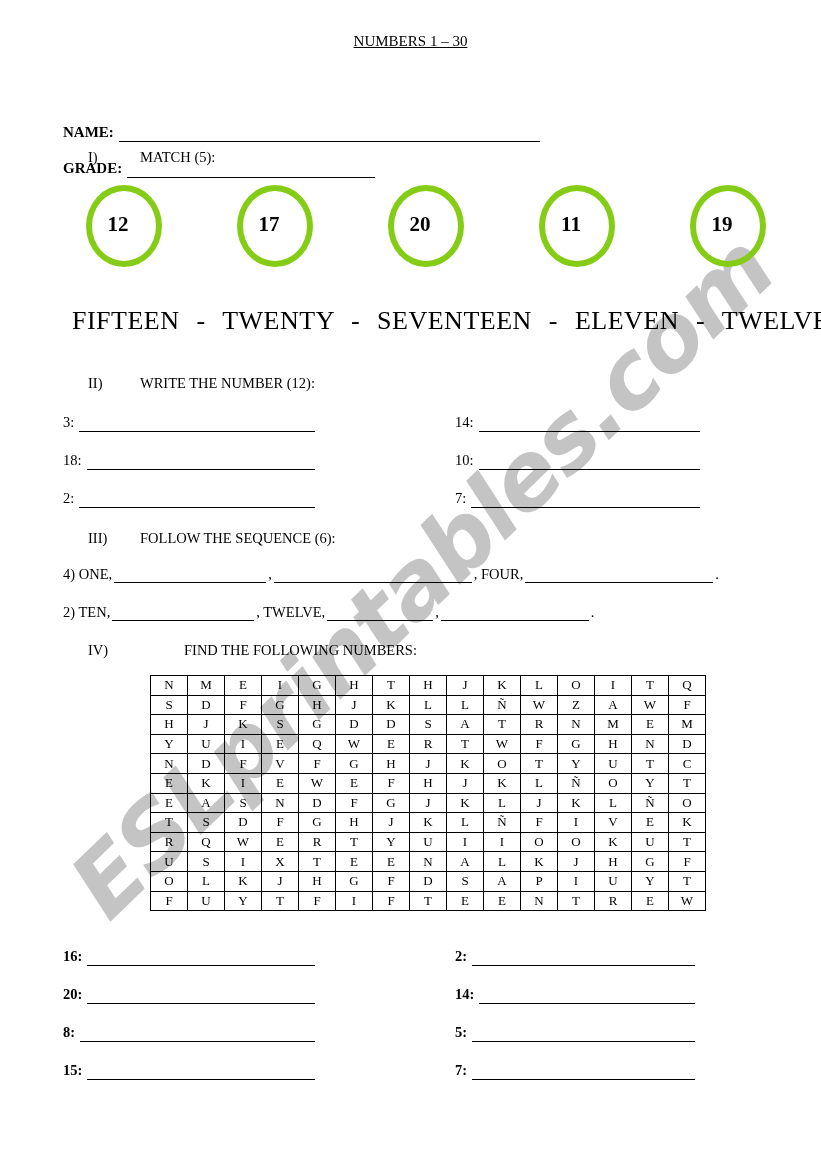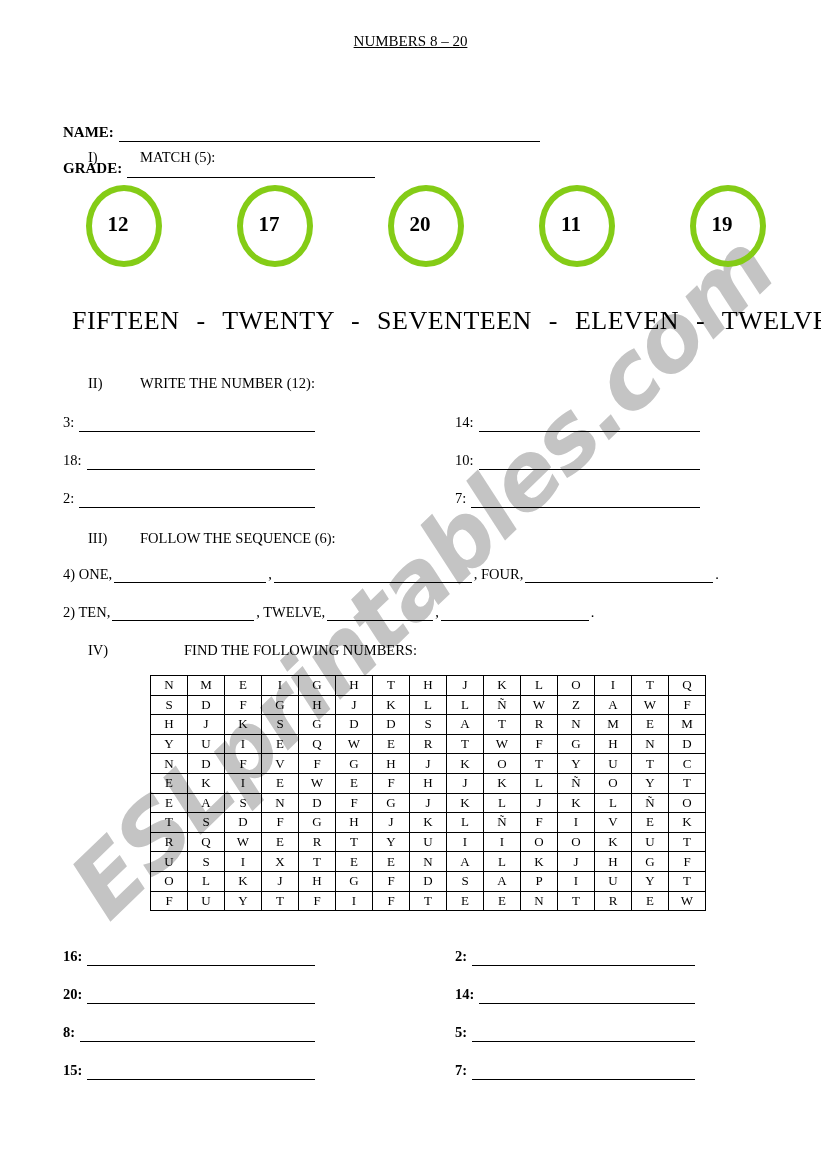--- a/index.html
+++ b/index.html
@@ -36,21 +36,21 @@
               font-family:"Liberation Serif","DejaVu Serif",serif;}
 </style>
 </head>
 <body>
 
 <div class="page">
   <div class="watermark">ESLprintables.com</div>
 
   <div class="content">
 
-    <div class="abs title">NUMBERS 8 – 20</div>
+    <div class="abs title">NUMBERS 1 – 30</div>
 
     <div class="abs fillline" style="left:63px;top:76px;width:477px;height:22px;">
       <span class="lbl bold">NAME:</span>
       <span class="blank"></span>
     </div>
 
     <div class="abs fillline" style="left:63px;top:112px;width:312px;height:22px;">
       <span class="lbl bold">GRADE:</span>
       <span class="blank"></span>
     </div>

